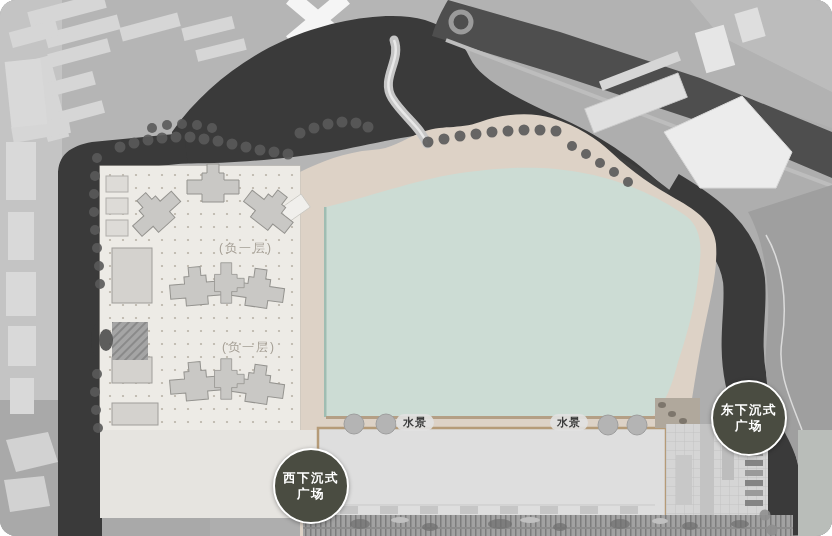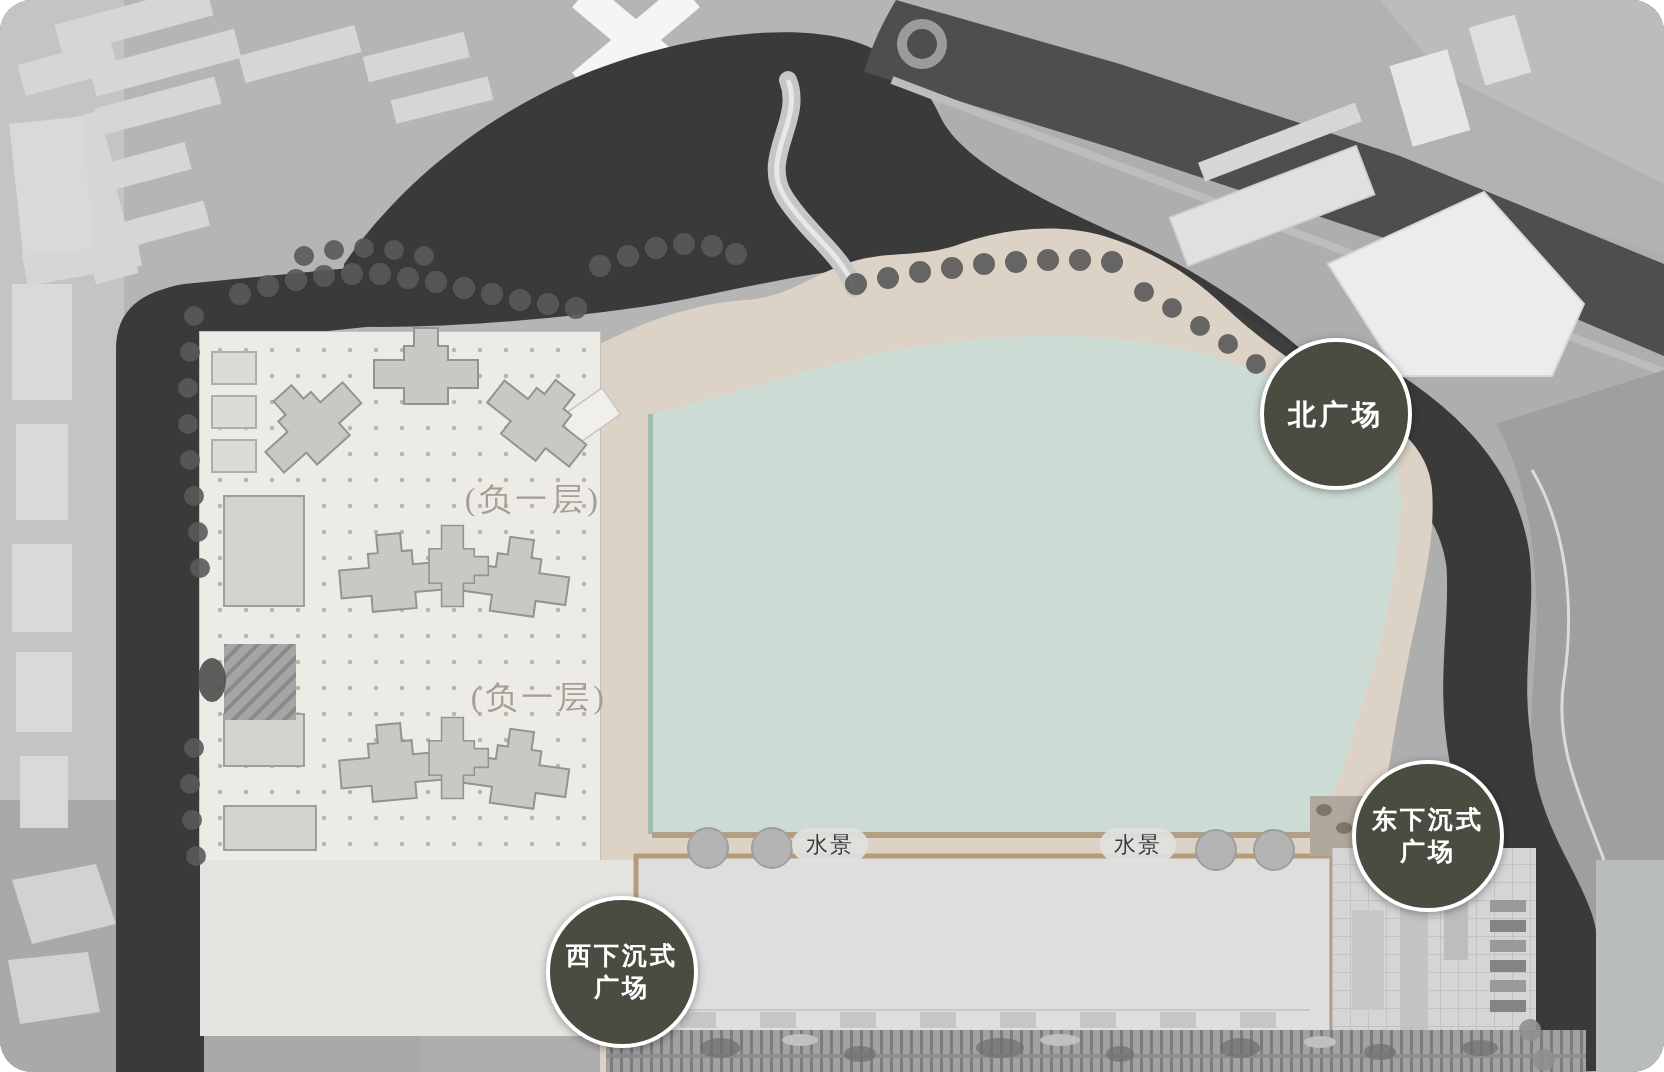--- a/index.html
+++ b/index.html
@@ -13,22 +13,22 @@
   .fill-road{fill:var(--road-dark,#3a3a3a);}
   .stroke-road{stroke:var(--road-dark,#3a3a3a);}
   .badge{display:flex;flex-direction:column;align-items:center;justify-content:center;
          width:76px;height:76px;border-radius:50%;
          background:var(--badge-bg,#4a4c41);border:2px solid var(--badge-border,#ffffff);
          color:var(--badge-text,#ffffff);box-sizing:border-box;
          box-shadow:0 1px 4px rgba(0,0,0,.35);text-align:center;}
   .badge .l{font-size:12.5px;line-height:16px;letter-spacing:1.5px;font-weight:700;}
   .badge.one .l{font-size:14px;letter-spacing:2px;}
   .pill{background:rgba(225,225,225,.92);border-radius:9px;padding:1px 7px;
-        font-size:11px;font-weight:400;color:var(--label-text,#3c3c3c);letter-spacing:1px;}
-  .floorlab{width:110px;text-align:right;color:#a49e94;font-size:16px;letter-spacing:2px;font-family:Liberation Serif, serif;}
+        font-size:11px;font-weight:700;color:var(--label-text,#3c3c3c);letter-spacing:1px;}
+  .floorlab{width:110px;text-align:center;color:#a49e94;font-size:12px;letter-spacing:2px;}
 </style>
 </head>
 <body>
 
 <div class="frame">
 <svg width="832" height="536" viewBox="0 0 832 536">
   <defs>
     <pattern id="dots" width="13" height="13" patternUnits="userSpaceOnUse">
       <rect width="13" height="13" fill="#edebe6"></rect>
           <circle cx="6" cy="6" r="1.1" fill="#b9b3a8"></circle>
@@ -273,24 +273,21 @@
         <circle cx="637" cy="425" r="10"></circle>
   </g>
 </svg>
 
 <div class="ov floorlab" style="left:191px;top:240px;">(负一层)</div>
 <div class="ov floorlab" style="left:194px;top:339px;">(负一层)</div>
 
 <div class="ov pill" style="left:396px;top:414px;">水景</div>
 <div class="ov pill" style="left:550px;top:414px;">水景</div>
 
-<div class="ov badge one" style="left:630px;top:169px;">
-  <span class="l">北广场</span>
-</div>
-<div class="ov badge" style="left:676px;top:380px;">
+<div class="ov badge" style="left:711px;top:380px;">
   <span class="l">东下沉式</span>
   <span class="l">广场</span>
 </div>
 <div class="ov badge" style="left:273px;top:448px;">
   <span class="l">西下沉式</span>
   <span class="l">广场</span>
 </div>
 </div>
 
 </body></html>

